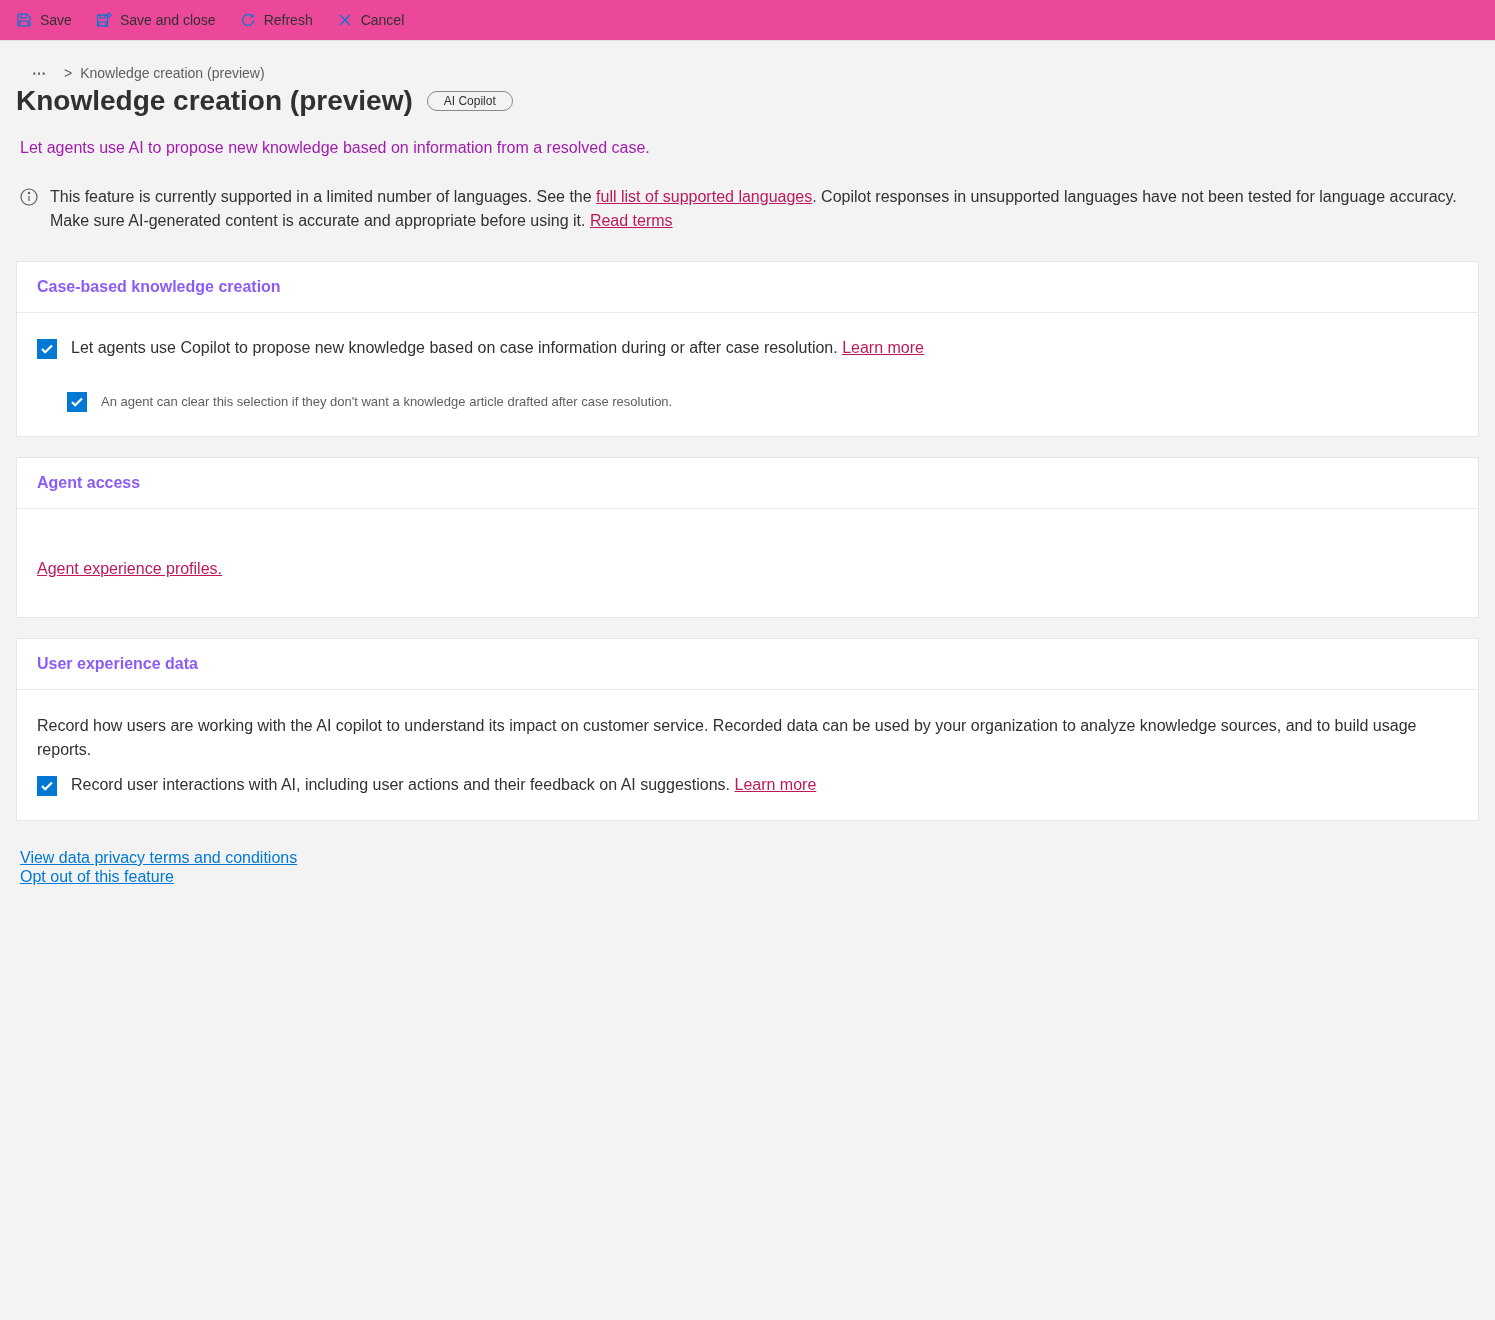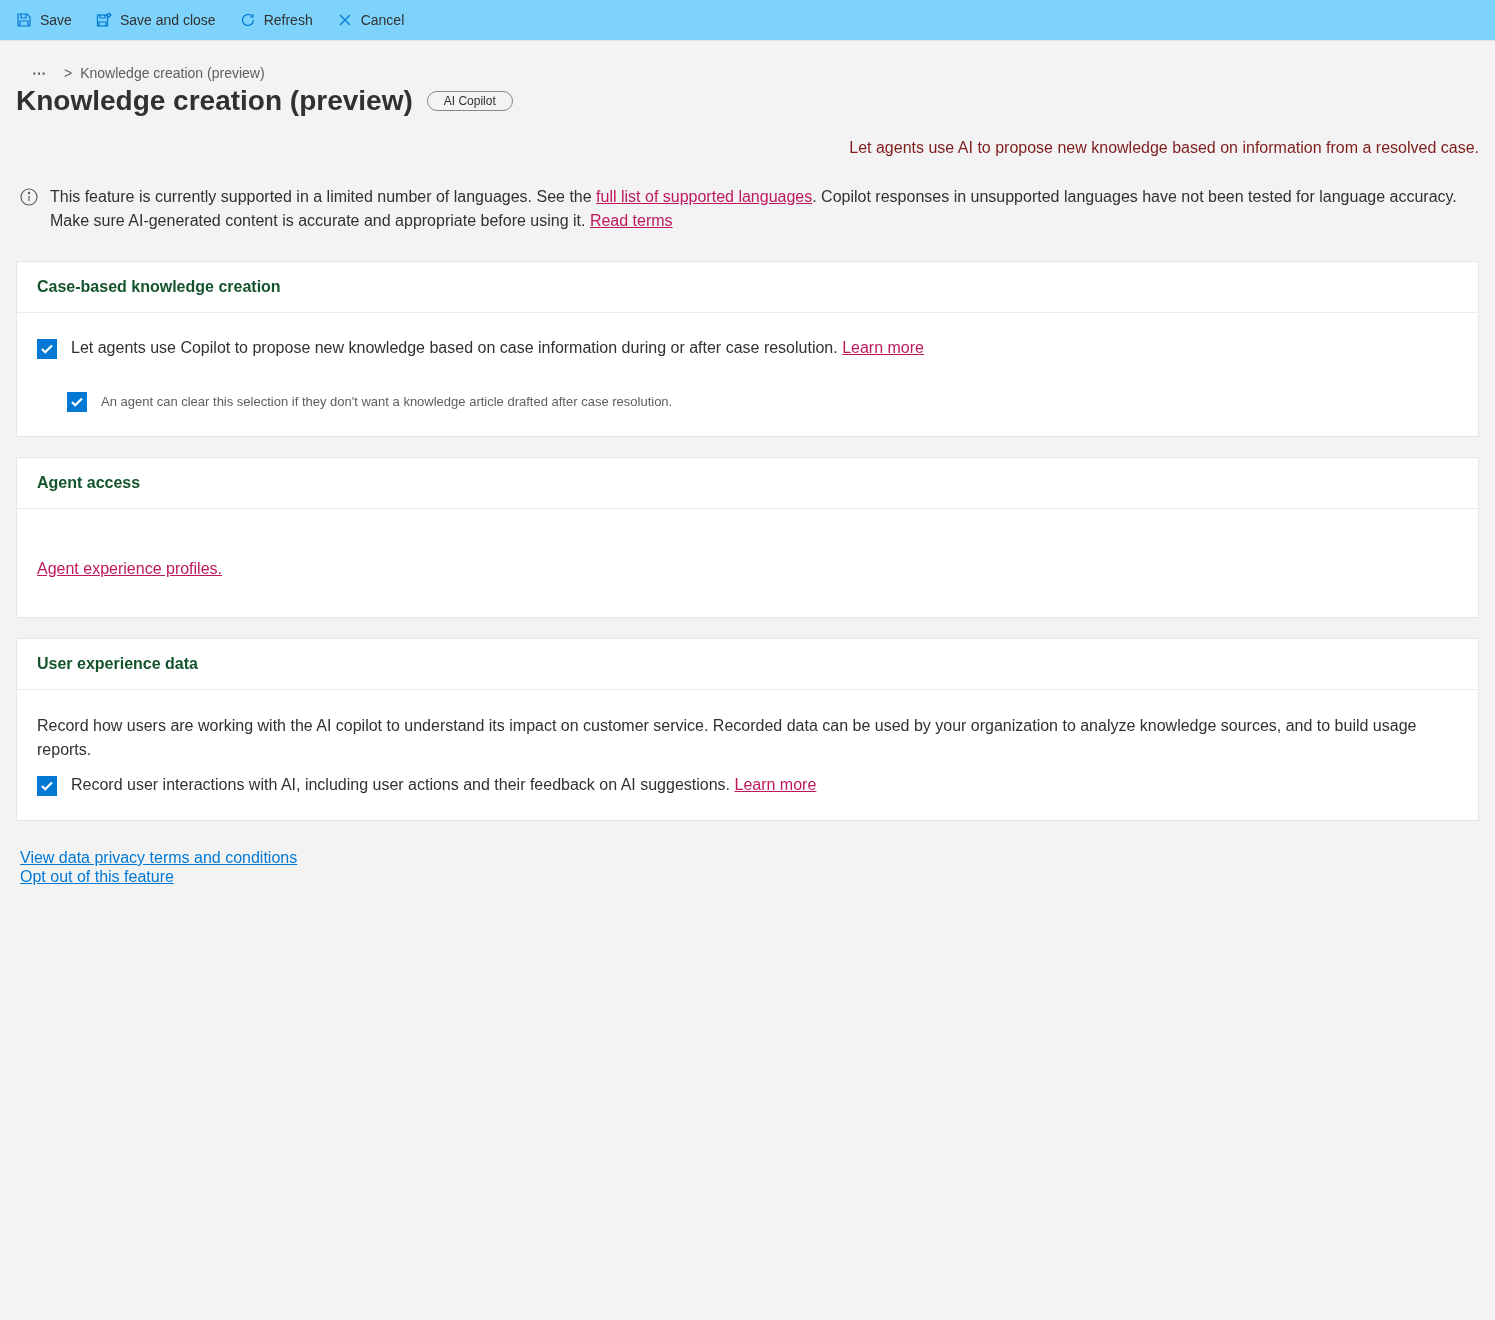--- a/index.html
+++ b/index.html
@@ -3,21 +3,21 @@
   <meta charset="utf-8">
   <style>
     * { box-sizing: border-box; margin: 0; padding: 0; }
     body {
       font-family: "Segoe UI", -apple-system, BlinkMacSystemFont, sans-serif;
       font-size: 14px;
       color: #323130;
       background: #f3f3f3;
     }
     .toolbar {
-      background: #7dd3fc;
+      background: #ec4899;
       border-bottom: 1px solid #e1e1e1;
       display: flex;
       align-items: center;
       padding: 8px 16px;
       gap: 24px;
     }
     .toolbar-button {
       display: flex;
       align-items: center;
       gap: 8px;
@@ -67,24 +67,23 @@
       display: inline-flex;
       align-items: center;
       border: 1px solid #8a8886;
       border-radius: 14px;
       padding: 2px 16px;
       font-size: 12px;
       color: #323130;
     }
     .intro-text {
       font-size: 16px;
-      color: #7f1d1d;
+      color: #a21caf;
       margin-bottom: 28px;
       padding-left: 4px;
-      text-align: right;
     }
     .info-box {
       display: flex;
       gap: 12px;
       font-size: 16px;
       color: #323130;
       margin-bottom: 28px;
       padding-left: 4px;
       line-height: 1.5;
     }
@@ -104,21 +103,21 @@
       border: 1px solid #e6e6e6;
       margin-bottom: 20px;
     }
     .card-header {
       padding: 16px 20px;
       border-bottom: 1px solid #edebe9;
     }
     .card-title {
       font-size: 16px;
       font-weight: 600;
-      color: #14532d;
+      color: #8b5cf6;
     }
     .card-body {
       padding: 24px 20px;
     }
     .checkbox-row {
       display: flex;
       gap: 14px;
       align-items: flex-end;
       font-size: 16px;
       line-height: 1.4;

